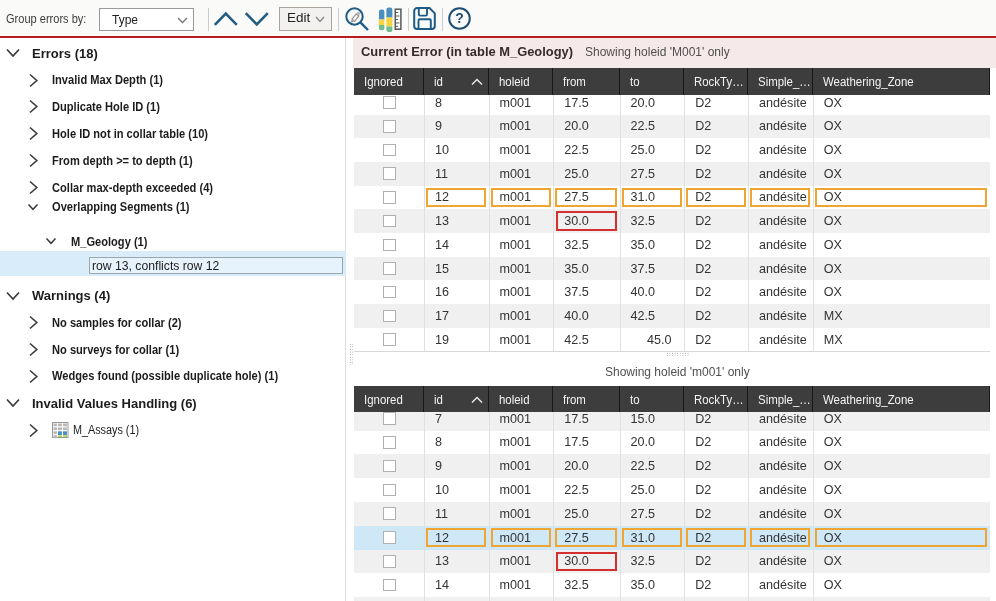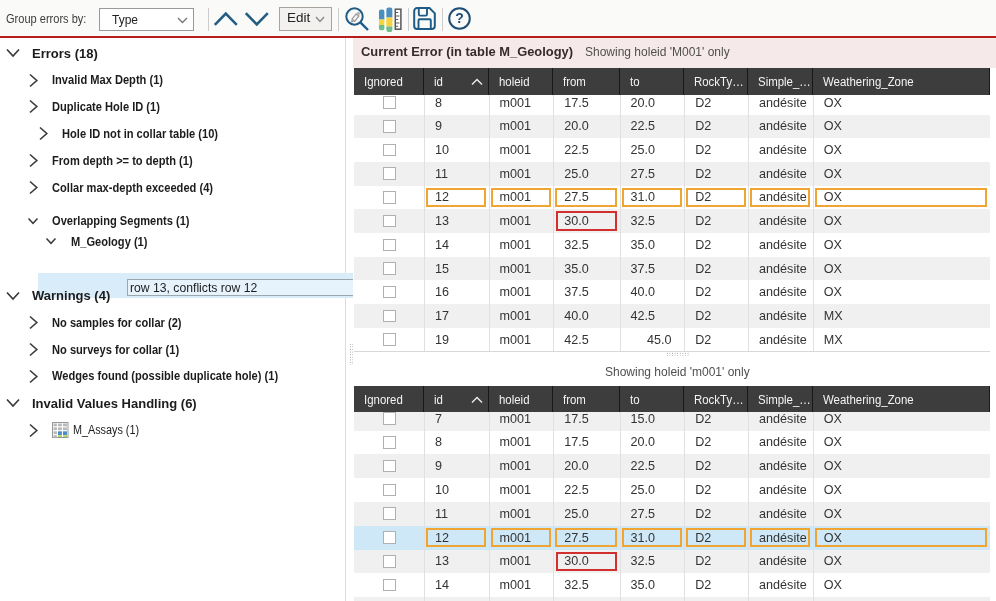--- a/index.html
+++ b/index.html
@@ -107,51 +107,51 @@
           <path d="M2 1.5 L8.8 7.5 L2 13.5" fill="none" stroke="#3a3a3a" stroke-width="1.6"></path>
         </svg>
         <span style="position:absolute; left:52px; font-size:12px; font-weight:700; transform:scaleX(0.925);">Invalid Max Depth (1)</span>
       </div>
 <div class="trow" style="top:55.5px;">
         <svg class="tchev" style="left:28px;" width="11" height="15">
           <path d="M2 1.5 L8.8 7.5 L2 13.5" fill="none" stroke="#3a3a3a" stroke-width="1.6"></path>
         </svg>
         <span style="position:absolute; left:52px; font-size:12px; font-weight:700; transform:scaleX(0.925);">Duplicate Hole ID (1)</span>
       </div>
-<div class="trow" style="top:82.44999999999999px;margin-left:10px;">
+<div class="trow" style="top:82.44999999999999px;">
         <svg class="tchev" style="left:28px;" width="11" height="15">
           <path d="M2 1.5 L8.8 7.5 L2 13.5" fill="none" stroke="#3a3a3a" stroke-width="1.6"></path>
         </svg>
         <span style="position:absolute; left:52px; font-size:12px; font-weight:700; transform:scaleX(0.925);">Hole ID not in collar table (10)</span>
       </div>
 <div class="trow" style="top:109.39999999999999px;">
         <svg class="tchev" style="left:28px;" width="11" height="15">
           <path d="M2 1.5 L8.8 7.5 L2 13.5" fill="none" stroke="#3a3a3a" stroke-width="1.6"></path>
         </svg>
         <span style="position:absolute; left:52px; font-size:12px; font-weight:700; transform:scaleX(0.925);">From depth &gt;= to depth (1)</span>
       </div>
 <div class="trow" style="top:136.35px;">
         <svg class="tchev" style="left:28px;" width="11" height="15">
           <path d="M2 1.5 L8.8 7.5 L2 13.5" fill="none" stroke="#3a3a3a" stroke-width="1.6"></path>
         </svg>
         <span style="position:absolute; left:52px; font-size:12px; font-weight:700; transform:scaleX(0.925);">Collar max-depth exceeded (4)</span>
       </div>
-<div class="trow" style="top:170px;padding-left:32px;">
+<div class="trow" style="top:156px;padding-left:32px;">
         <svg class="tchev" style="left:27px;" width="12" height="9">
           <path d="M1.5 1.5 L6 6.3 L10.5 1.5" fill="none" stroke="#3a3a3a" stroke-width="1.5"></path>
         </svg>
         <span style="position:absolute; left:52px; font-size:12px; font-weight:700; transform:scaleX(0.925);">Overlapping Segments (1)</span>
       </div>
 <div class="trow" style="top:190.25px;">
         <svg class="tchev" style="left:45px;" width="12" height="9">
           <path d="M1.5 1.5 L6 6.3 L10.5 1.5" fill="none" stroke="#3a3a3a" stroke-width="1.5"></path>
         </svg>
         <span style="position:absolute; left:71px; font-size:12px; font-weight:700; transform:scaleX(0.925);">M_Geology (1)</span>
       </div>
-<div class="trow" style="top:235px;margin-left:38px;">
+<div class="trow" style="top:213px;">
         <div style="position:absolute; left:0; top:0.4px; width:346px; height:24.6px; background:#d8ecf9;"></div>
         <div style="position:absolute; left:88.5px; width:254px; height:16.8px; top:6.1px; background:#e7f3fc; border:1px solid #9aa7ad;"></div>
         <span style="position:absolute; left:92px; font-size:12.2px; font-weight:400; top:7.5px;">row 13, conflicts row 12</span>
       </div>
 <div class="trow" style="top:244.14999999999998px;">
         <svg class="tchev" style="left:6px;" width="14" height="10">
           <path d="M1 1.5 L7 8 L13 1.5" fill="none" stroke="#3a3a3a" stroke-width="1.7"></path>
         </svg>
         <span style="position:absolute; left:32px; font-size:13px; font-weight:700; transform:scaleX(1.0);">Warnings (4)</span>
       </div>

